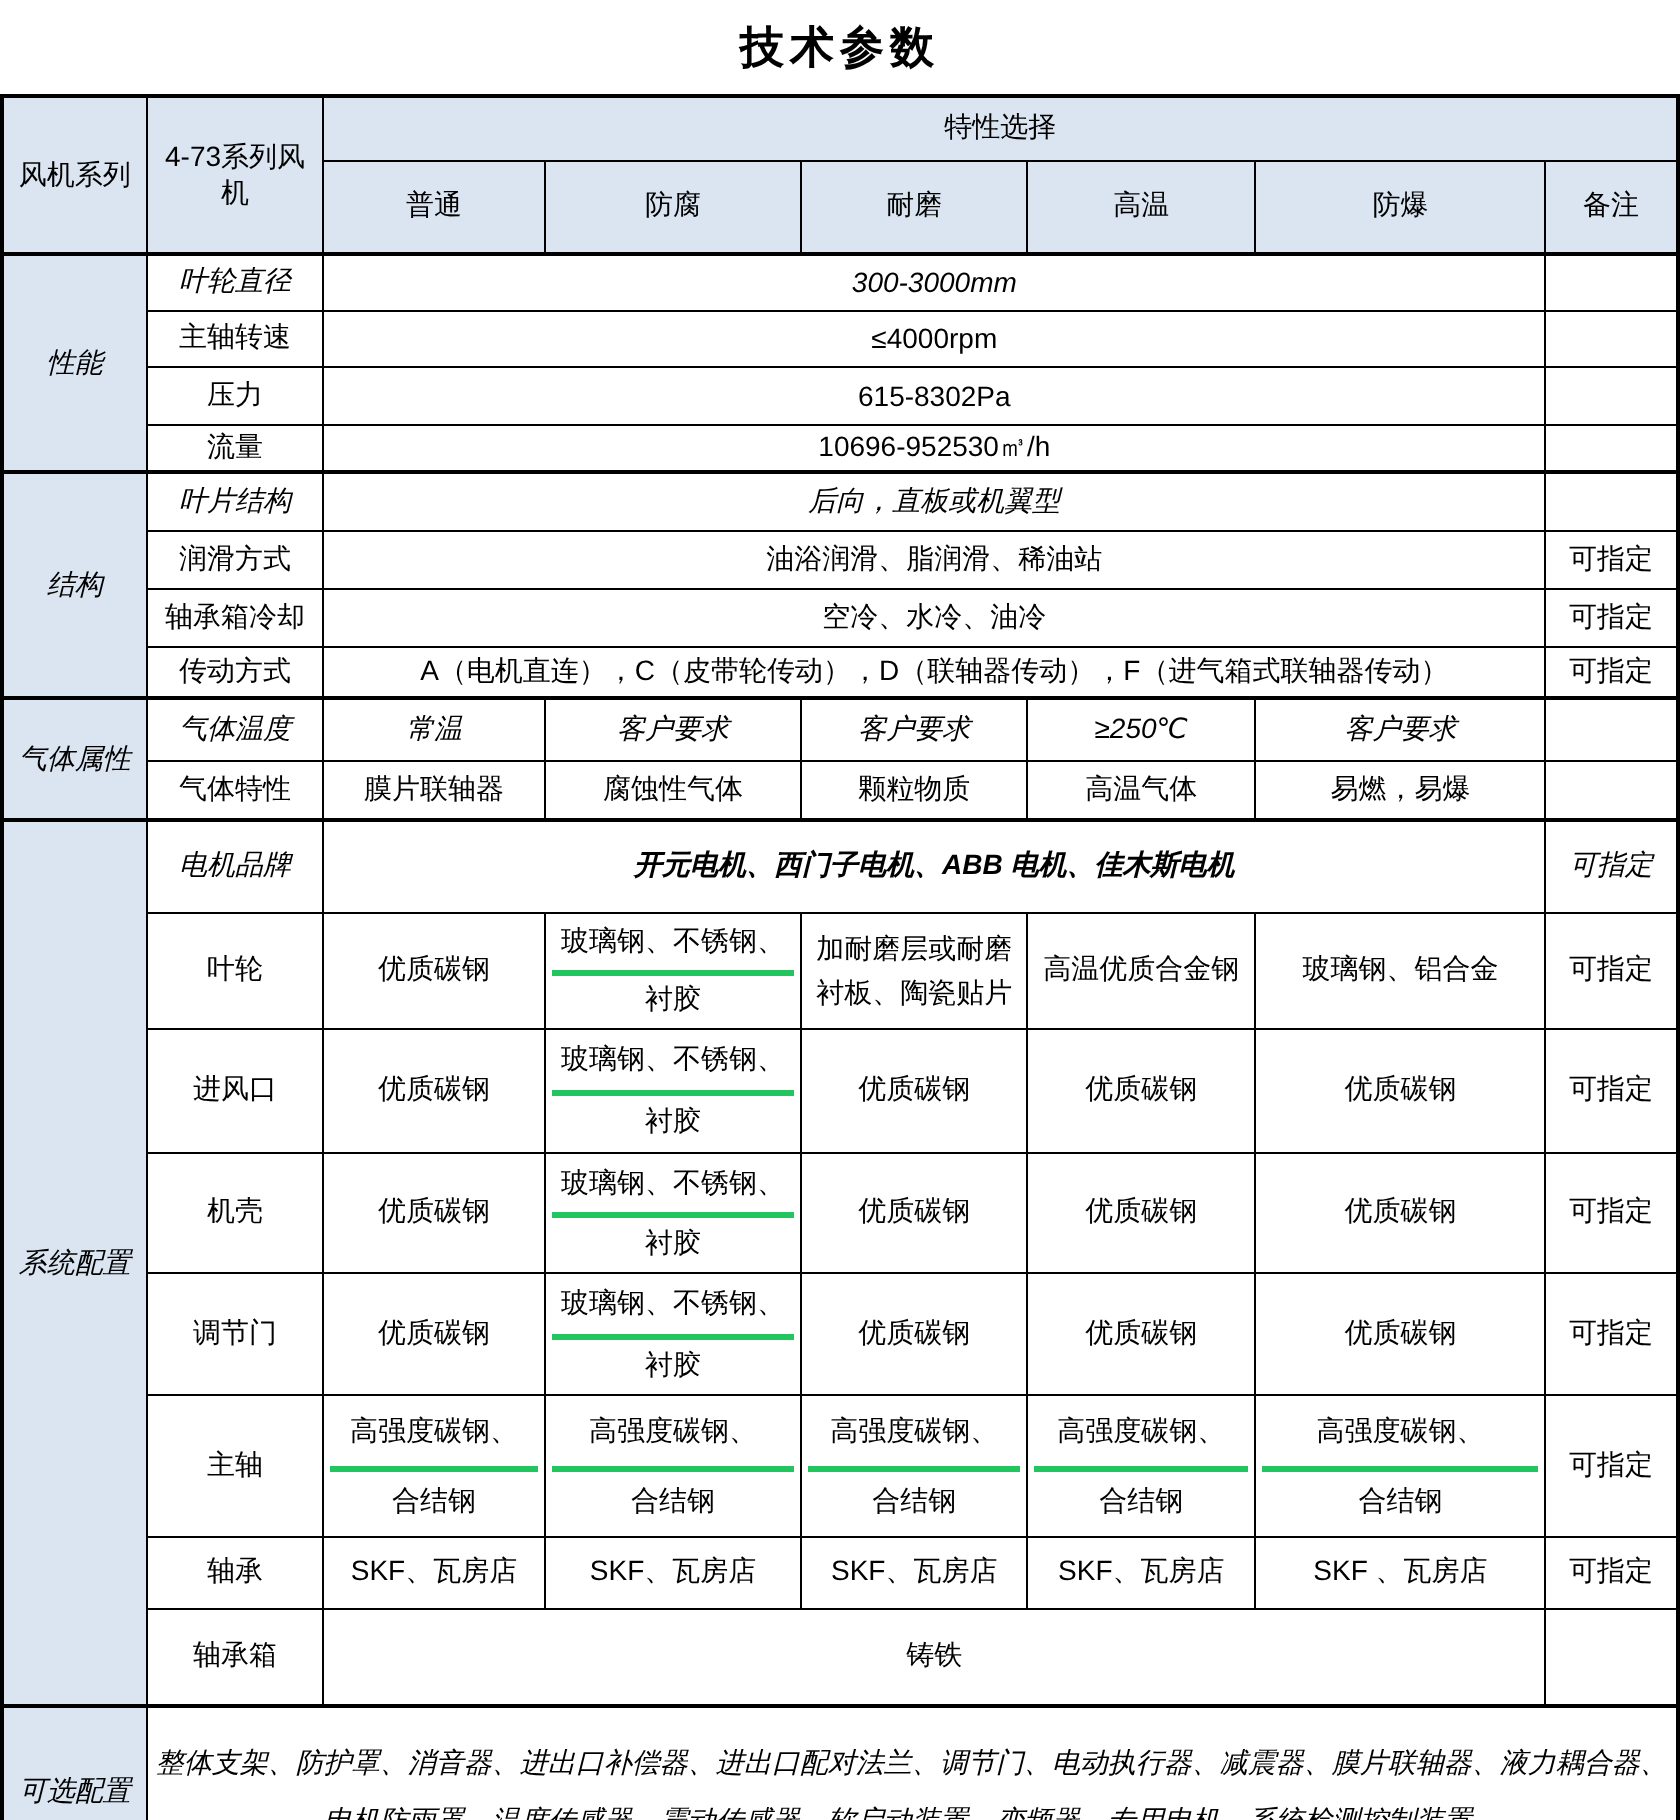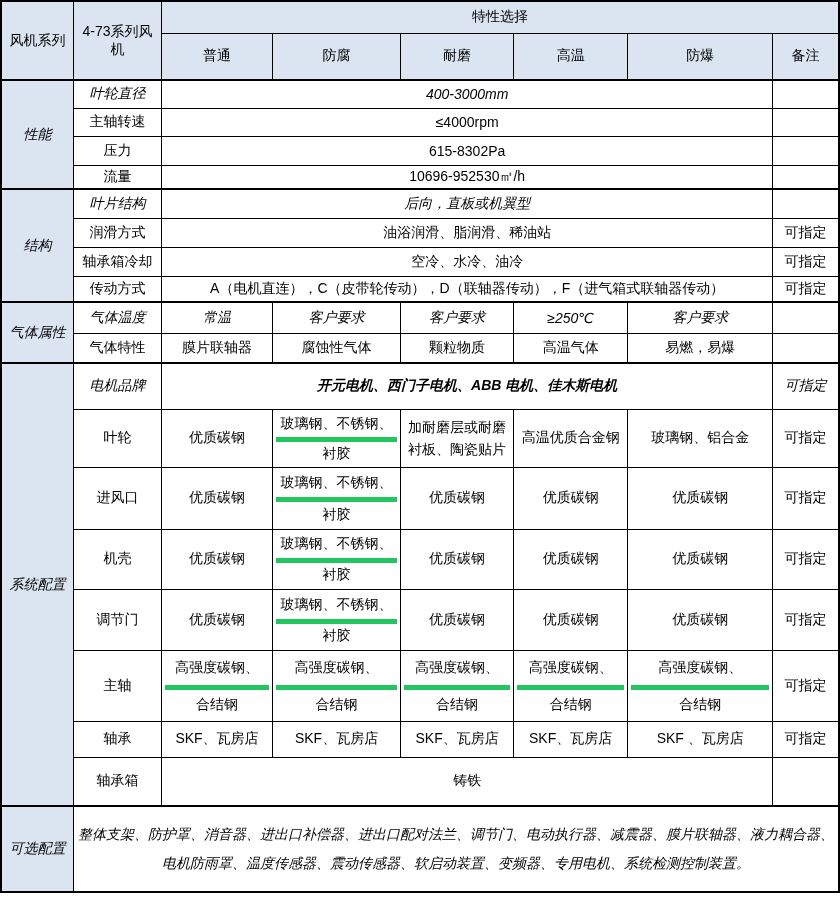--- a/index.html
+++ b/index.html
@@ -36,40 +36,41 @@
   td.blue { background: #dbe5f1; }
   tr.sec-start td { border-top-width: 2px; font-style: italic; }
   td.seccol { border-left-width: 2px; }
   td.remark { font-size: 14px; }
   td.bold-val { font-weight: bold; font-size: 15px; }
   td.splitcell { padding: 0; }
   .split-inner { display: flex; flex-direction: column; width: 100%; }
   .split-top {
     flex: 1.15;
     display: flex; align-items: center; justify-content: center;
-    border-bottom: 5px solid #22c55e;
+    border-bottom: 3px solid #22c55e;
     padding: 1px 2px; box-sizing: border-box;
   }
   .split-bottom {
     flex: 1;
     display: flex; align-items: center; justify-content: center;
     padding: 1px 2px; box-sizing: border-box;
   }
   td.optional-text {
     font-size: 15px;
     line-height: 2.1;
     padding: 0 8px;
   }
   td.wear-wrap { font-size: 14px; line-height: 1.6; padding: 0 2px; }
 </style>
 </head>
 <body>
 
 <div class="page">
 
+  <div class="doc-title">技术参数</div>
 
   <table class="spec">
     <colgroup>
       <col style="width:72px">
         <col style="width:88px">
         <col style="width:110px">
         <col style="width:128px">
       <col style="width:112px">
         <col style="width:114px">
         <col style="width:144px">
@@ -87,21 +88,21 @@
       <td class="blue">防腐</td>
       <td class="blue">耐磨</td>
       <td class="blue">高温</td>
       <td class="blue">防爆</td>
       <td class="blue">备注</td>
     </tr>
 
     <tr class="sec-start" style="height:28px">
       <td rowspan="4" class="blue seccol">性能</td>
       <td>叶轮直径</td>
-      <td colspan="5">400-3000mm</td>
+      <td colspan="5">300-3000mm</td>
       <td class="remark"></td>
     </tr>
     <tr style="height:28px">
       <td>主轴转速</td>
       <td colspan="5">≤4000rpm</td>
       <td class="remark"></td>
     </tr>
     <tr style="height:29px">
       <td>压力</td>
       <td colspan="5">615-8302Pa</td>

